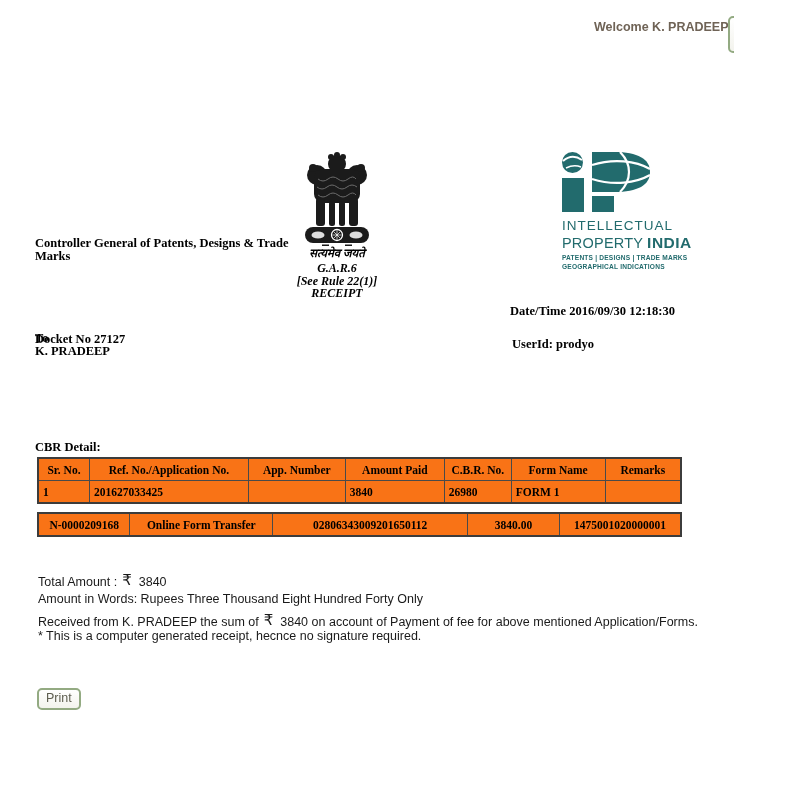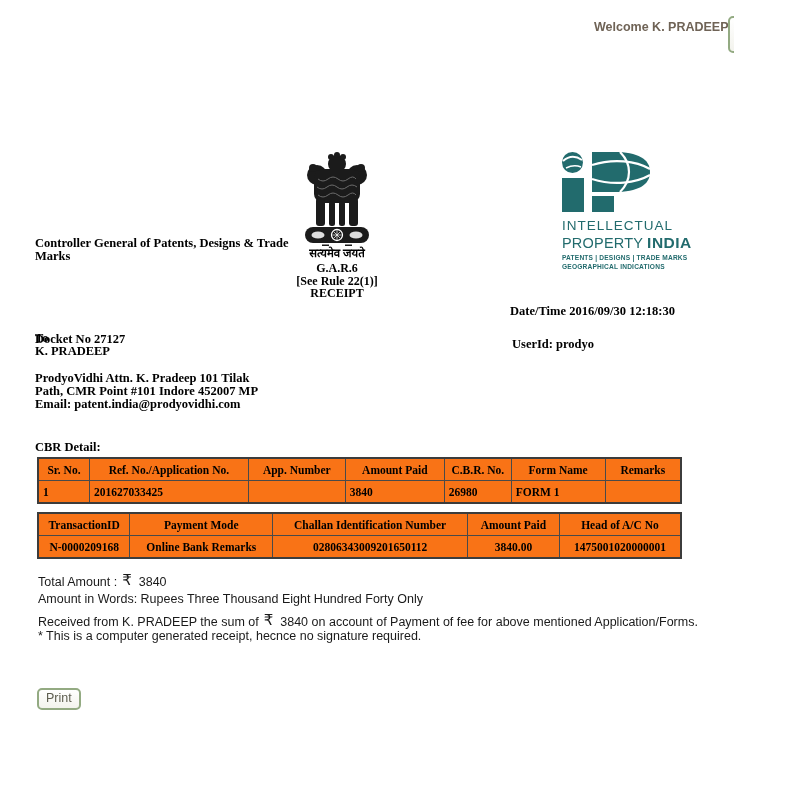--- a/index.html
+++ b/index.html
@@ -12,21 +12,21 @@
   
   .welcome{top:20px;left:594px;font-size:12.5px;font-weight:bold;color:#6f6356;}
   .btn{display:inline-block;border:2px solid #93aa82;border-radius:5px;
        background:linear-gradient(#ffffff,#f3f3ed);color:#5e5e50;font-weight:normal;
        font-size:12.5px;padding:1px 7px 2px 7px;font-family:"Liberation Sans",sans-serif;
        cursor:pointer;line-height:15px;text-align:right;}
   .signout{top:16px;left:728px;}
 
   
   .controller{left:35px;top:237px;width:272px;font-size:12.5px;line-height:13px;}
-  .seal-block{left:277px;top:152px;width:120px;text-align:center;}
+  .seal-block{left:277px;top:152px;width:120px;text-align:center;font-style:italic;}
   .seal-block svg{display:block;margin:0 auto;}
   .motto{font-size:11.5px;line-height:12px;margin-top:1px;}
   .gar{margin-top:3px;font-size:12px;line-height:12.5px;}
   .logo-block{left:562px;top:152px;width:150px;color:#226b6d;}
   .logo-l1{font-size:13.5px;letter-spacing:1px;margin-top:3px;line-height:14px;font-weight:500;}
   .logo-l2{font-size:14.5px;line-height:20px;letter-spacing:0.2px;}
   .logo-l2 b{font-size:15.5px;letter-spacing:0.5px;}
   .logo-l3{font-size:6.6px;font-weight:bold;letter-spacing:0.2px;line-height:7.5px;margin-top:1px;}
 
   
@@ -147,25 +147,20 @@
     <div class="logo-l2"><span>PROPERTY</span> <b>INDIA</b></div>
     <div class="logo-l3">PATENTS | DESIGNS | TRADE MARKS</div>
     <div class="logo-l3">GEOGRAPHICAL INDICATIONS</div>
   </div>
 
   <div class="abs docket serif nowrap">Docket No 27127</div>
   <div class="abs datetime serif nowrap">Date/Time 2016/09/30 12:18:30</div>
   <div class="abs to-label serif">To</div>
   <div class="abs recipient serif nowrap">K. PRADEEP</div>
   <div class="abs userid serif nowrap">UserId: prodyo</div>
-  <div class="abs address serif">
-    <div class="nowrap">ProdyoVidhi Attn. K. Pradeep 101 Tilak</div>
-    <div class="nowrap">Path, CMR Point #101 Indore 452007 MP</div>
-    <div class="nowrap">Email: patent.india@prodyovidhi.com</div>
-  </div>
 
   <div class="abs cbr-label serif">CBR Detail:</div>
 
   <table class="abs tbl t1 tbl1">
     <colgroup>
       <col style="width:8%">
         <col style="width:24.7%">
         <col style="width:15.1%">
       <col style="width:15.4%">
         <col style="width:10.4%">
@@ -196,30 +191,23 @@
 
   <table class="abs tbl t2 tbl2">
     <colgroup>
       <col style="width:14.3%">
         <col style="width:22.2%">
         <col style="width:30.3%">
       <col style="width:14.3%">
         <col style="width:18.9%">
     </colgroup>
     <tbody>
-        <tr>
-      <th>TransactionID</th>
-      <th>Payment Mode</th>
-      <th>Challan Identification Number</th>
-      <th>Amount Paid</th>
-      <th>Head of A/C No</th>
-    </tr>
     <tr>
       <td>N-0000209168</td>
-      <td>Online Bank Remarks</td>
+      <td>Online Form Transfer</td>
       <td>02806343009201650112</td>
       <td>3840.00</td>
       <td>1475001020000001</td>
     </tr>
   </tbody>
     </table>
 
   <div class="abs total-line nowrap">
     <span>Total Amount :</span><span class="rupee">₹</span><span>3840</span>
   </div>

